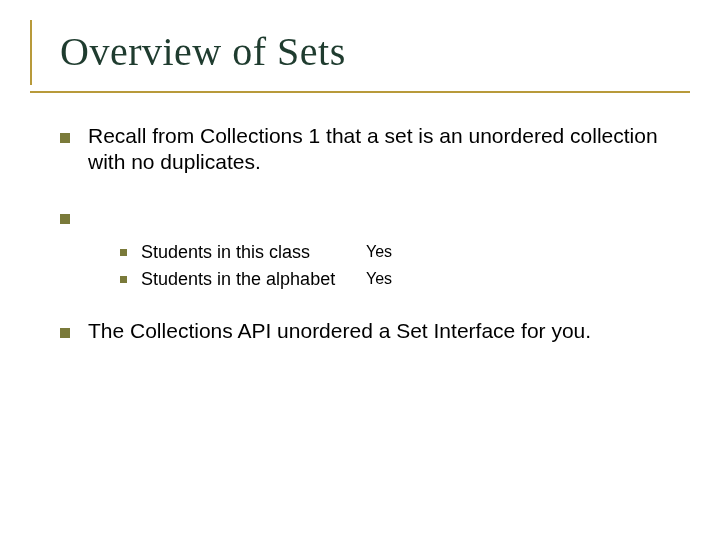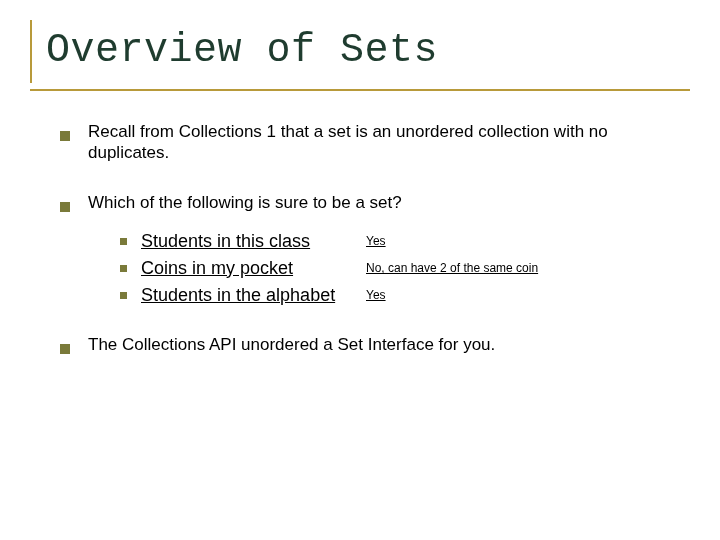--- a/index.html
+++ b/index.html
@@ -9,25 +9,24 @@
     background: #ffffff;
     font-family: "Times New Roman", Times, serif;
     position: relative;
     overflow: hidden;
   }
   .slide {
     padding: 20px 30px 30px 30px;
   }
   .title-wrap {
     border-left: 2px solid #b89a3a;
-    padding-left: 14px;
+    padding-left: 28px;
     padding-top: 8px;
     padding-bottom: 10px;
     margin-bottom: 6px;
-    font-family: Liberation Mono, monospace;
   }
   .title {
     font-size: 40px;
     color: #1f3c2f;
     font-weight: normal;
     letter-spacing: 0.5px;
   }
   .title-underline {
     height: 2px;
     background: #b89a3a;
@@ -47,47 +46,46 @@
   }
   .bullet-square {
     width: 10px;
     height: 10px;
     background: #7a7a3a;
     flex: 0 0 auto;
     margin-top: 10px;
     margin-right: 18px;
   }
   .bullet-text {
-    font-size: 17px;
+    font-size: 21px;
     line-height: 1.25;
   }
   .sub-list {
     margin-left: 60px;
     margin-top: -10px;
     margin-bottom: 28px;
-    text-decoration: underline;
   }
   .sub-row {
     display: flex;
     align-items: center;
     margin-bottom: 6px;
   }
   .sub-square {
     width: 7px;
     height: 7px;
     background: #7a7a3a;
     flex: 0 0 auto;
     margin-right: 14px;
   }
   .sub-text {
     font-size: 18px;
     width: 215px;
   }
   .answer {
-    font-size: 12px;
+    font-size: 16px;
     margin-left: 10px;
   }
 </style>
 </head>
 <body>
 
 <div class="slide">
 
   <div class="title-wrap">
     <h1 class="title">Overview of Sets</h1>
@@ -96,33 +94,27 @@
 
   <div class="content">
 
     <div class="bullet-row">
       <div class="bullet-square"></div>
       <div class="bullet-text">Recall from Collections 1 that a set is an unordered collection with no duplicates.</div>
     </div>
 
     <div class="bullet-row">
       <div class="bullet-square"></div>
-      <div class="bullet-text">Which of the following is sure to be a set?</div>
     </div>
 
     <div class="sub-list">
       <div class="sub-row">
         <div class="sub-square"></div>
         <div class="sub-text">Students in this class</div>
         <div class="answer">Yes</div>
-      </div>
-      <div class="sub-row">
-        <div class="sub-square"></div>
-        <div class="sub-text">Coins in my pocket</div>
-        <div class="answer">No, can have 2 of the same coin</div>
       </div>
       <div class="sub-row">
         <div class="sub-square"></div>
         <div class="sub-text">Students in the alphabet</div>
         <div class="answer">Yes</div>
       </div>
     </div>
 
     <div class="bullet-row">
       <div class="bullet-square"></div>

